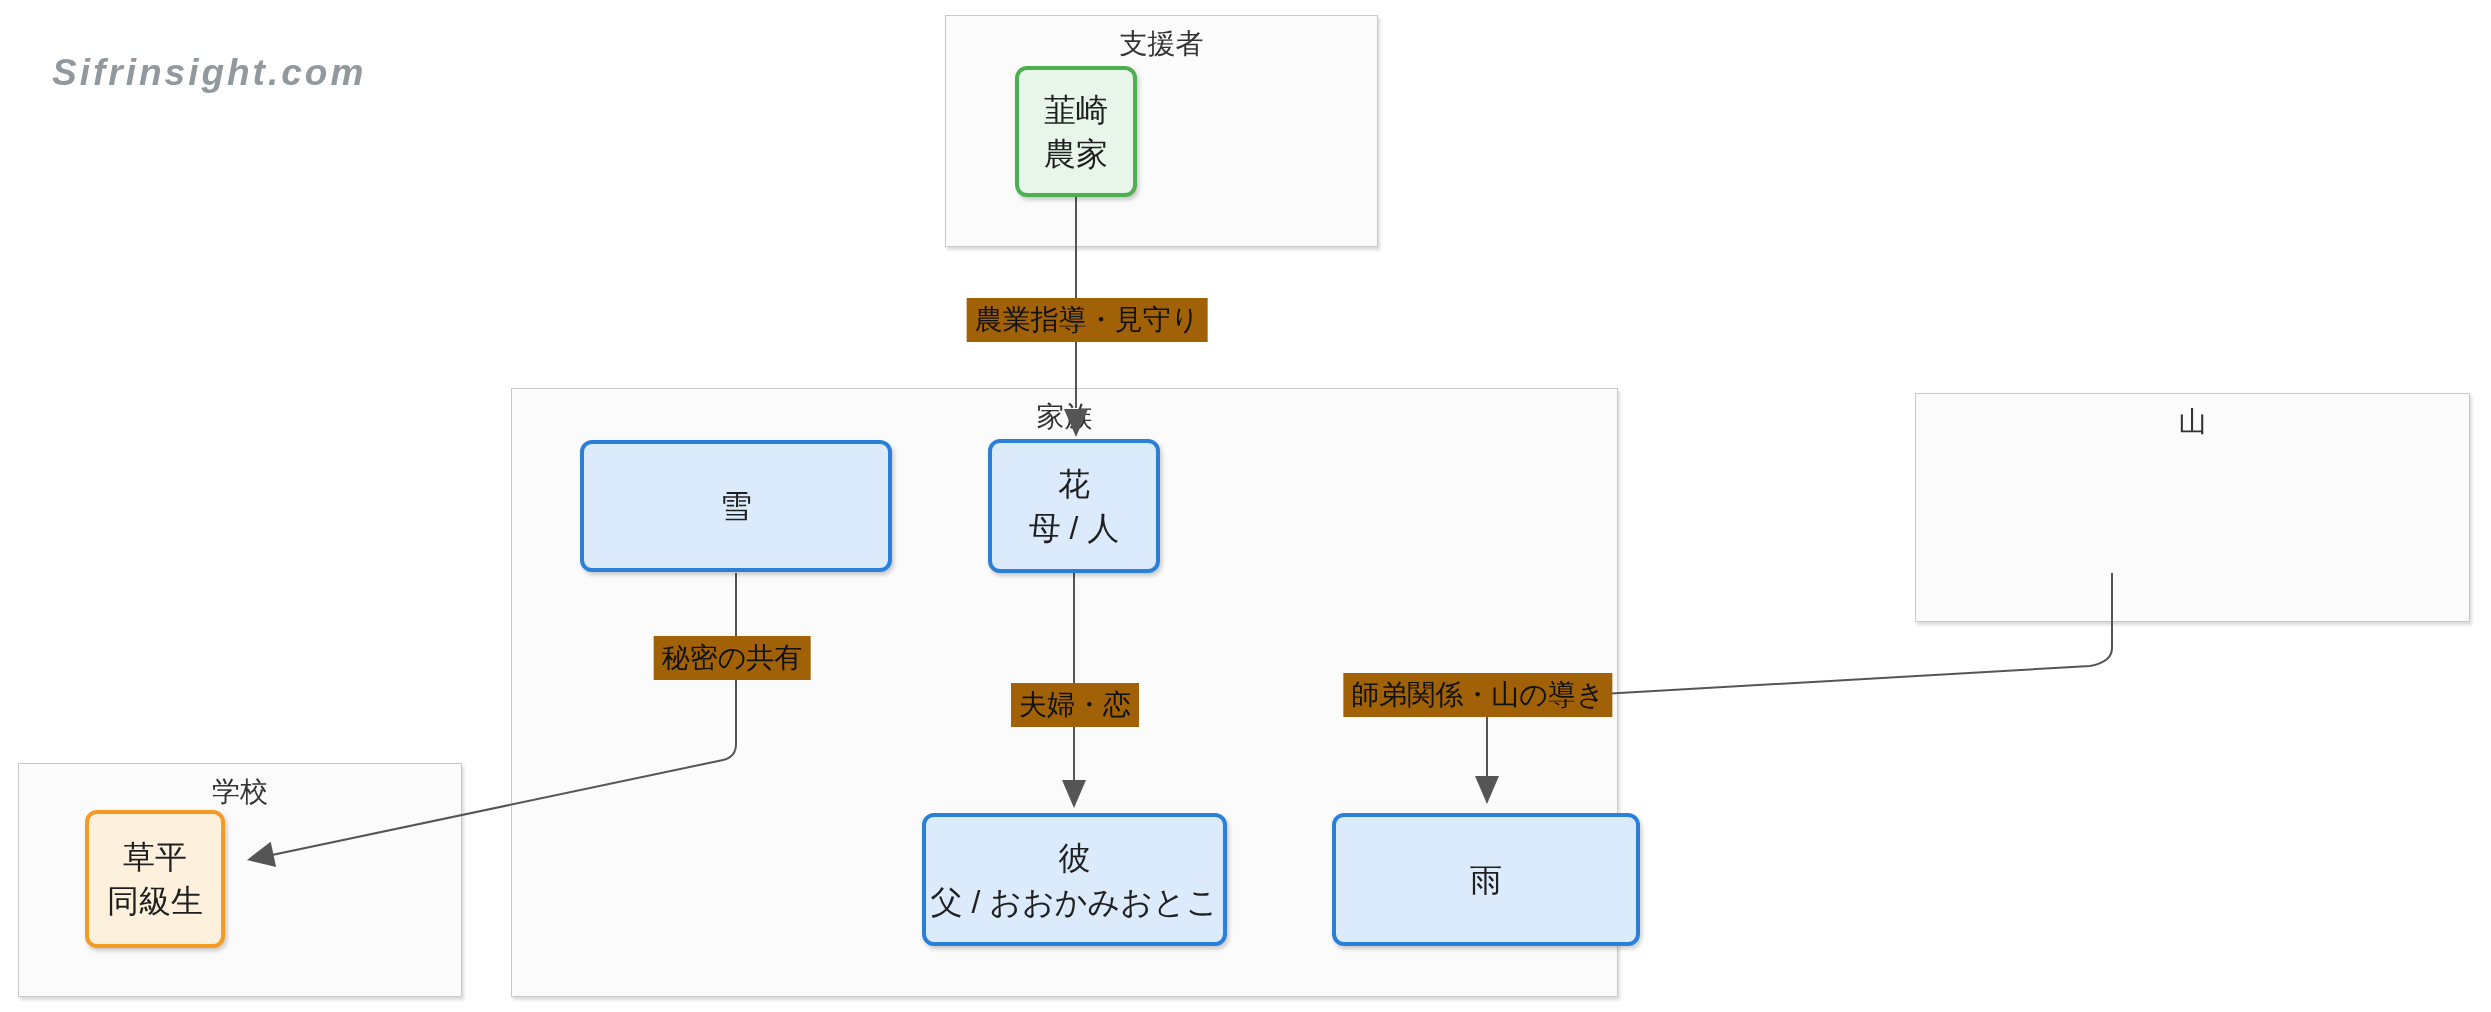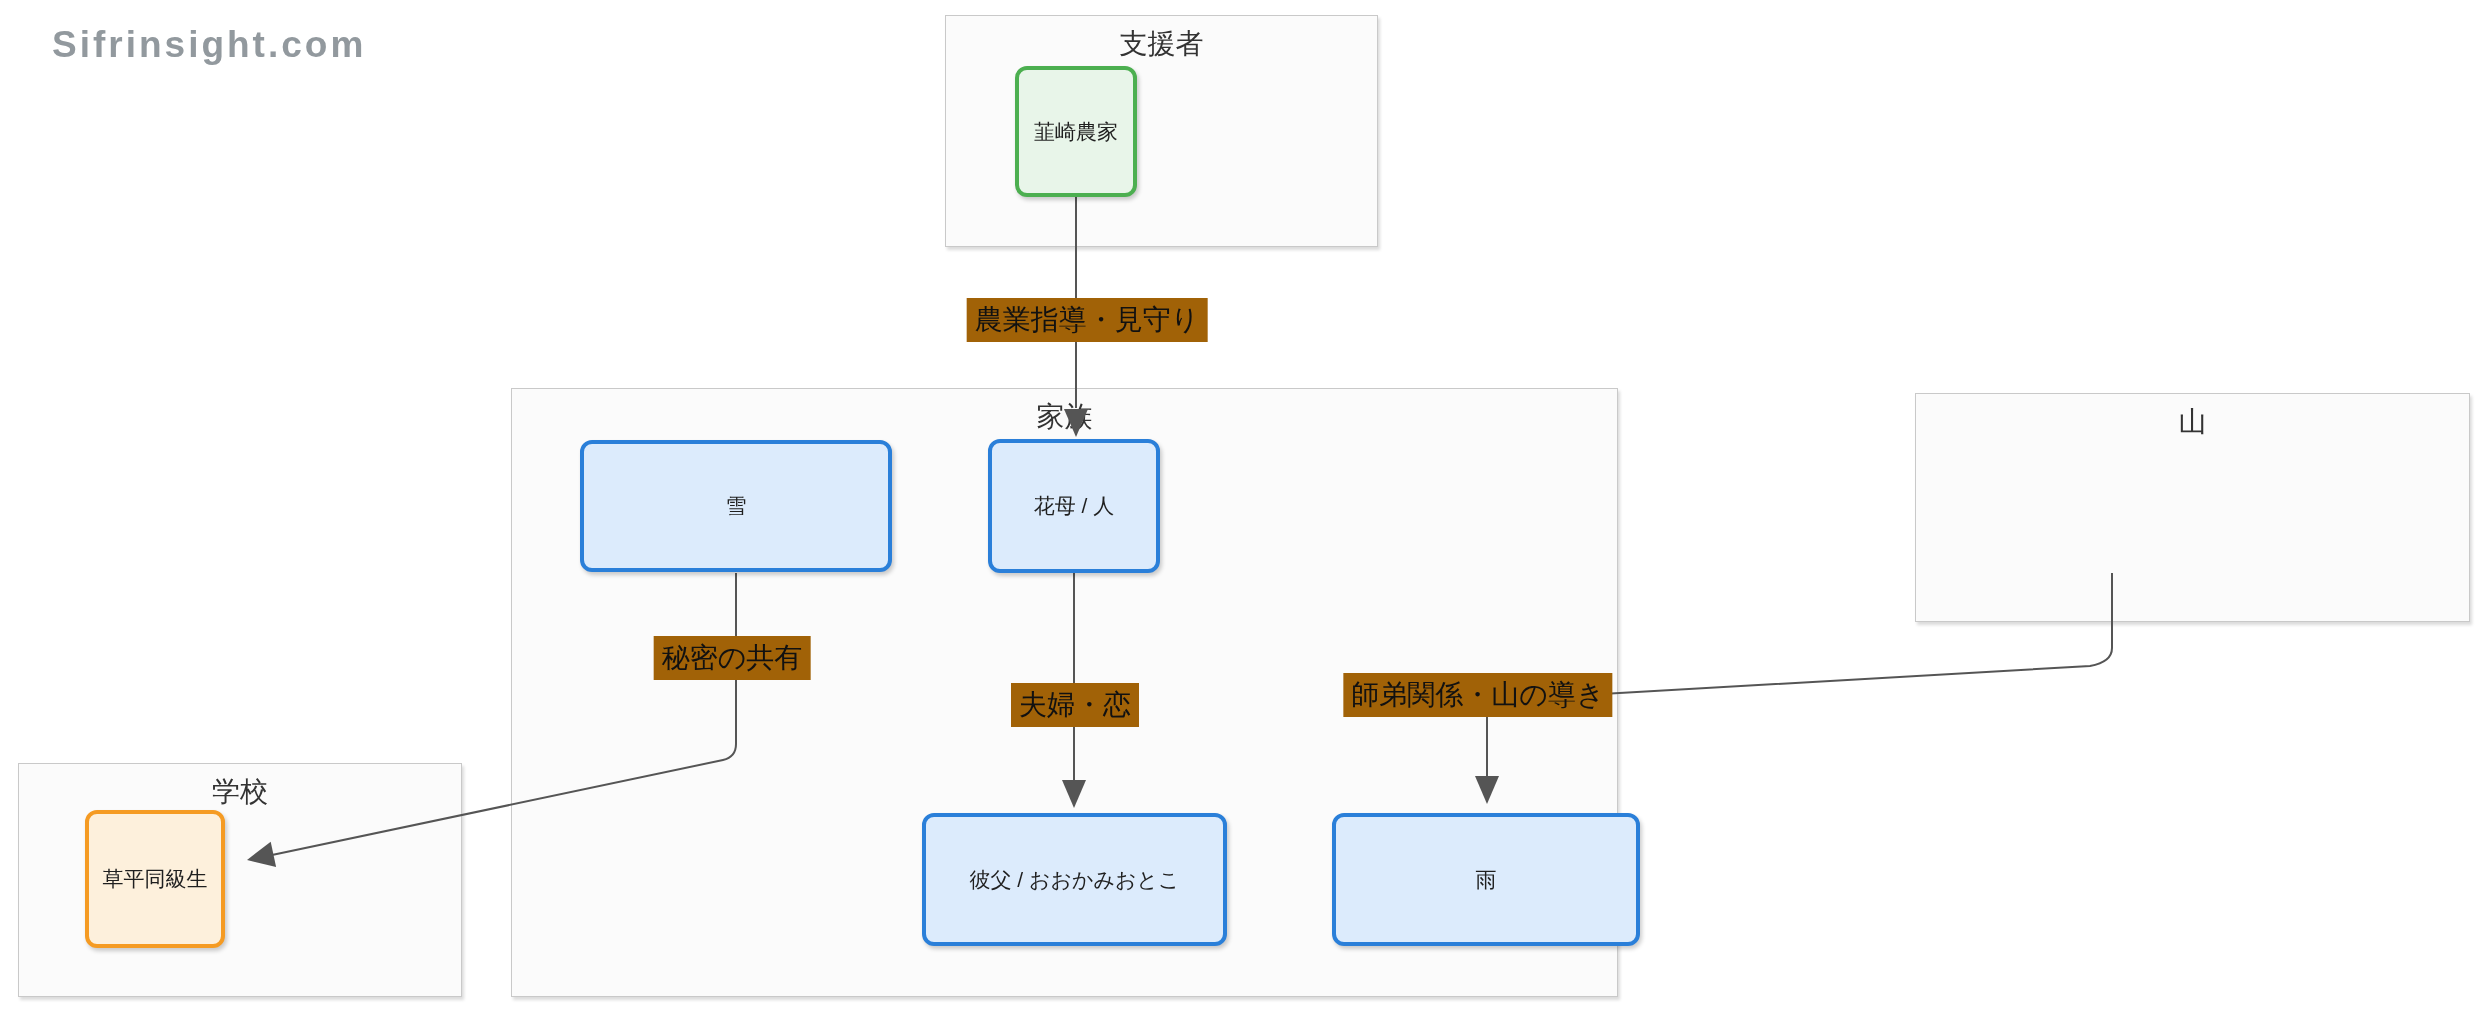--- a/index.html
+++ b/index.html
@@ -11,23 +11,24 @@
   #canvas {
     position: relative;
     width: 2491px;
     height: 1012px;
     background: #ffffff;
     overflow: hidden;
   }
   .watermark {
     position: absolute;
     left: 52px;
-    top: 24px;
+    top: 52px;
     font-size: 37px;
     font-weight: bold;
+    font-style: italic;
     letter-spacing: 3px;
     color: var(--watermark, #92999e);
     z-index: 1;
   }
   .group {
     position: absolute;
     background: var(--group_fill, #fbfbfb);
     border: 1.5px solid var(--group_border, #c9c9c9);
     box-shadow: 2px 3px 3px rgba(0,0,0,0.14);
     z-index: 2;
@@ -57,25 +58,25 @@
   #edge-layer polygon {
     fill: var(--edge_line, #585858);
     stroke: none;
   }
   .node {
     position: absolute;
     box-sizing: border-box;
     border-radius: 12px;
     border: 4px solid;
     display: flex;
-    flex-direction: row;
+    flex-direction: column;
     align-items: center;
     justify-content: center;
     text-align: center;
-    font-size: 21px;
+    font-size: 32px;
     line-height: 44px;
     color: var(--node_text, #1f1f1f);
     box-shadow: 2px 3px 4px rgba(0,0,0,0.20);
     z-index: 4;
   }
   .node.blue   { background: var(--blue_fill, #dcebfc);   border-color: var(--blue_border, #2a7fd9); }
   .node.green  { background: var(--green_fill, #e8f5e9);  border-color: var(--green_border, #4caf50); }
   .node.olive  { background: var(--olive_fill, #fbfce5);  border-color: var(--olive_border, #b5bd3a); }
   .node.orange { background: var(--orange_fill, #fdf0dc); border-color: var(--orange_border, #f59b23); }
   .edge-label {

